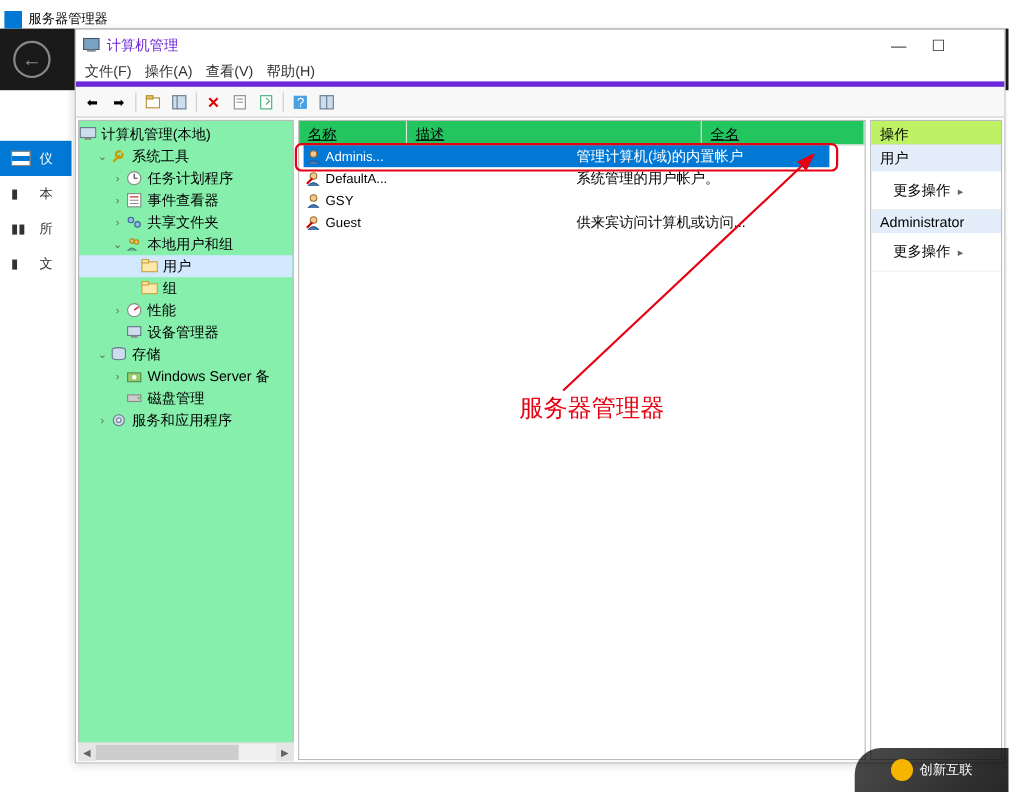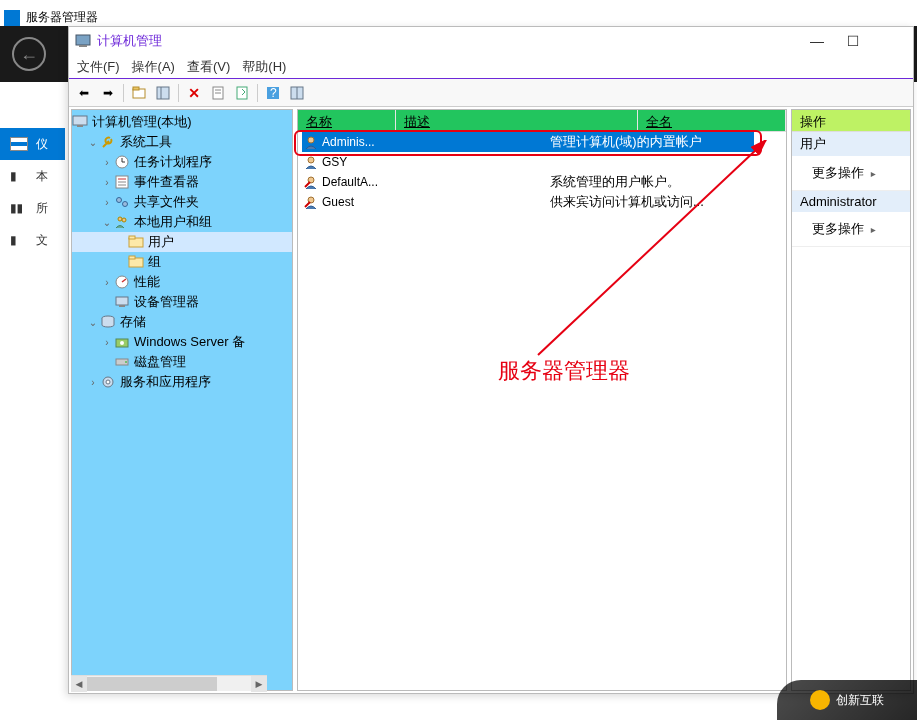--- a/index.html
+++ b/index.html
@@ -16,28 +16,28 @@
     .bg-side-item.selected { background: #0078d4; color: #fff; }
     .bg-side-icon { width: 18px; height: 14px; margin-right: 8px; display: inline-block; }
     .bg-side-icon.dash { background: linear-gradient(#fff 0 33%, transparent 33% 66%, #fff 66%); border: 1px solid #888; }
 
     
     .cm-window { position: absolute; top: 26px; left: 68px; width: 846px; height: 668px; background: #fff; border: 1px solid #bbb; box-shadow: -2px 2px 8px rgba(0,0,0,0.15); display: flex; flex-direction: column; }
     .cm-titlebar { height: 28px; display: flex; align-items: center; padding: 0 6px; }
     .cm-titlebar .icon { width: 16px; height: 16px; margin-right: 6px; }
     .cm-title { flex: 1; font-size: 13px; color: #6d28d9; }
     .cm-winbtn { width: 36px; height: 24px; display: flex; align-items: center; justify-content: center; font-size: 14px; color: #333; }
-    .cm-menubar { height: 24px; display: flex; align-items: center; padding-left: 8px; gap: 12px; border-bottom: 1px solid #6d28d9; }
+    .cm-menubar { height: 24px; display: flex; align-items: center; padding-left: 8px; gap: 12px; border-bottom: 5px solid #6d28d9; }
     .cm-menu { font-size: 13px; color: #333; }
     .cm-toolbar { height: 28px; display: flex; align-items: center; padding-left: 4px; gap: 2px; border-bottom: 1px solid #ccc; background: #f8f8f8; }
     .tb-btn { width: 22px; height: 22px; display: flex; align-items: center; justify-content: center; border: 1px solid transparent; }
     .tb-sep { width: 1px; height: 18px; background: #ccc; margin: 0 2px; }
 
     .cm-body { flex: 1; display: flex; min-height: 0; }
-    .tree-pane { width: 222px; border: 1px solid #bbb; margin: 2px; overflow: auto; background: #7dd3fc; }
+    .tree-pane { width: 196px; border: 1px solid #bbb; margin: 2px; overflow: auto; background: #86efac; }
     .list-pane { flex: 1; border: 1px solid #bbb; margin: 2px; background: #fff; display: flex; flex-direction: column; position: relative; }
     .action-pane { width: 120px; border: 1px solid #bbb; margin: 2px; background: #fff; display: flex; flex-direction: column; }
 
     
     .tree { padding: 2px 0; }
     .tree-row { display: flex; align-items: center; height: 20px; white-space: nowrap; }
     .tree-row.selected { background: #d1e8ff; }
     .tw { width: 14px; text-align: center; color: #666; font-size: 10px; }
     .tree-icon { width: 16px; height: 16px; margin-right: 4px; flex-shrink: 0; }
     .tree-label { font-size: 13px; }
@@ -323,37 +323,37 @@
             <span>Adminis...</span>
           </div>
         <div class="cell col-full"></div>
         <div class="cell col-desc">管理计算机(域)的内置帐户</div>
       </div>
       <div class="list-row">
         <div class="cell col-name">
             <span class="user-icon"><svg width="14" height="14">
                 <circle cx="7" cy="5" r="3" fill="#f0c891" stroke="#a07030"></circle>
                 <path d="M2 14 Q7 8 12 14" fill="#4a7ab0" stroke="#2a5a90"></path>
-              </svg></span>
-            <span>GSY</span>
+                <path d="M1 12 L6 7" stroke="#c00" stroke-width="2"></path>
+              </svg></span>
+            <span>DefaultA...</span>
           </div>
         <div class="cell col-full"></div>
-        <div class="cell col-desc"></div>
+        <div class="cell col-desc">系统管理的用户帐户。</div>
       </div>
       <div class="list-row">
         <div class="cell col-name">
             <span class="user-icon"><svg width="14" height="14">
                 <circle cx="7" cy="5" r="3" fill="#f0c891" stroke="#a07030"></circle>
                 <path d="M2 14 Q7 8 12 14" fill="#4a7ab0" stroke="#2a5a90"></path>
-                <path d="M1 12 L6 7" stroke="#c00" stroke-width="2"></path>
-              </svg></span>
-            <span>DefaultA...</span>
+              </svg></span>
+            <span>GSY</span>
           </div>
         <div class="cell col-full"></div>
-        <div class="cell col-desc">系统管理的用户帐户。</div>
+        <div class="cell col-desc"></div>
       </div>
       <div class="list-row">
         <div class="cell col-name">
             <span class="user-icon"><svg width="14" height="14">
                 <circle cx="7" cy="5" r="3" fill="#f0c891" stroke="#a07030"></circle>
                 <path d="M2 14 Q7 8 12 14" fill="#4a7ab0" stroke="#2a5a90"></path>
                 <path d="M1 12 L6 7" stroke="#c00" stroke-width="2"></path>
               </svg></span>
             <span>Guest</span>
           </div>

